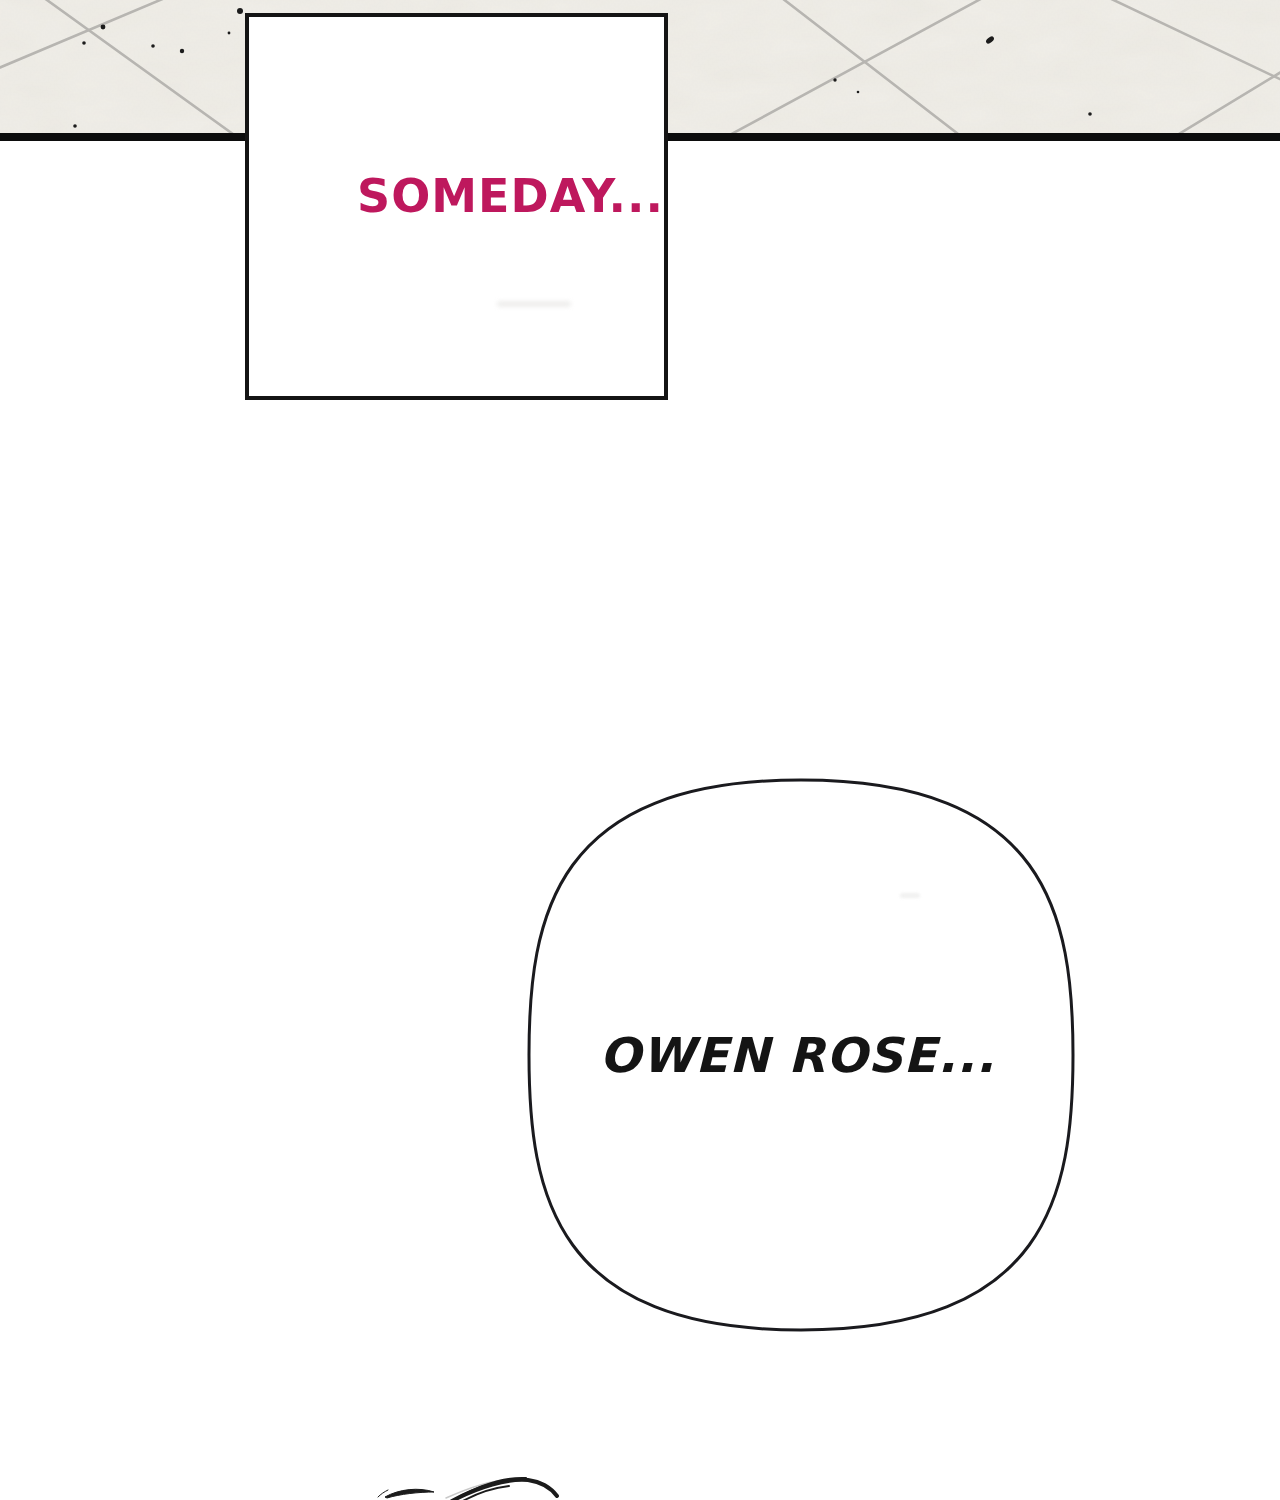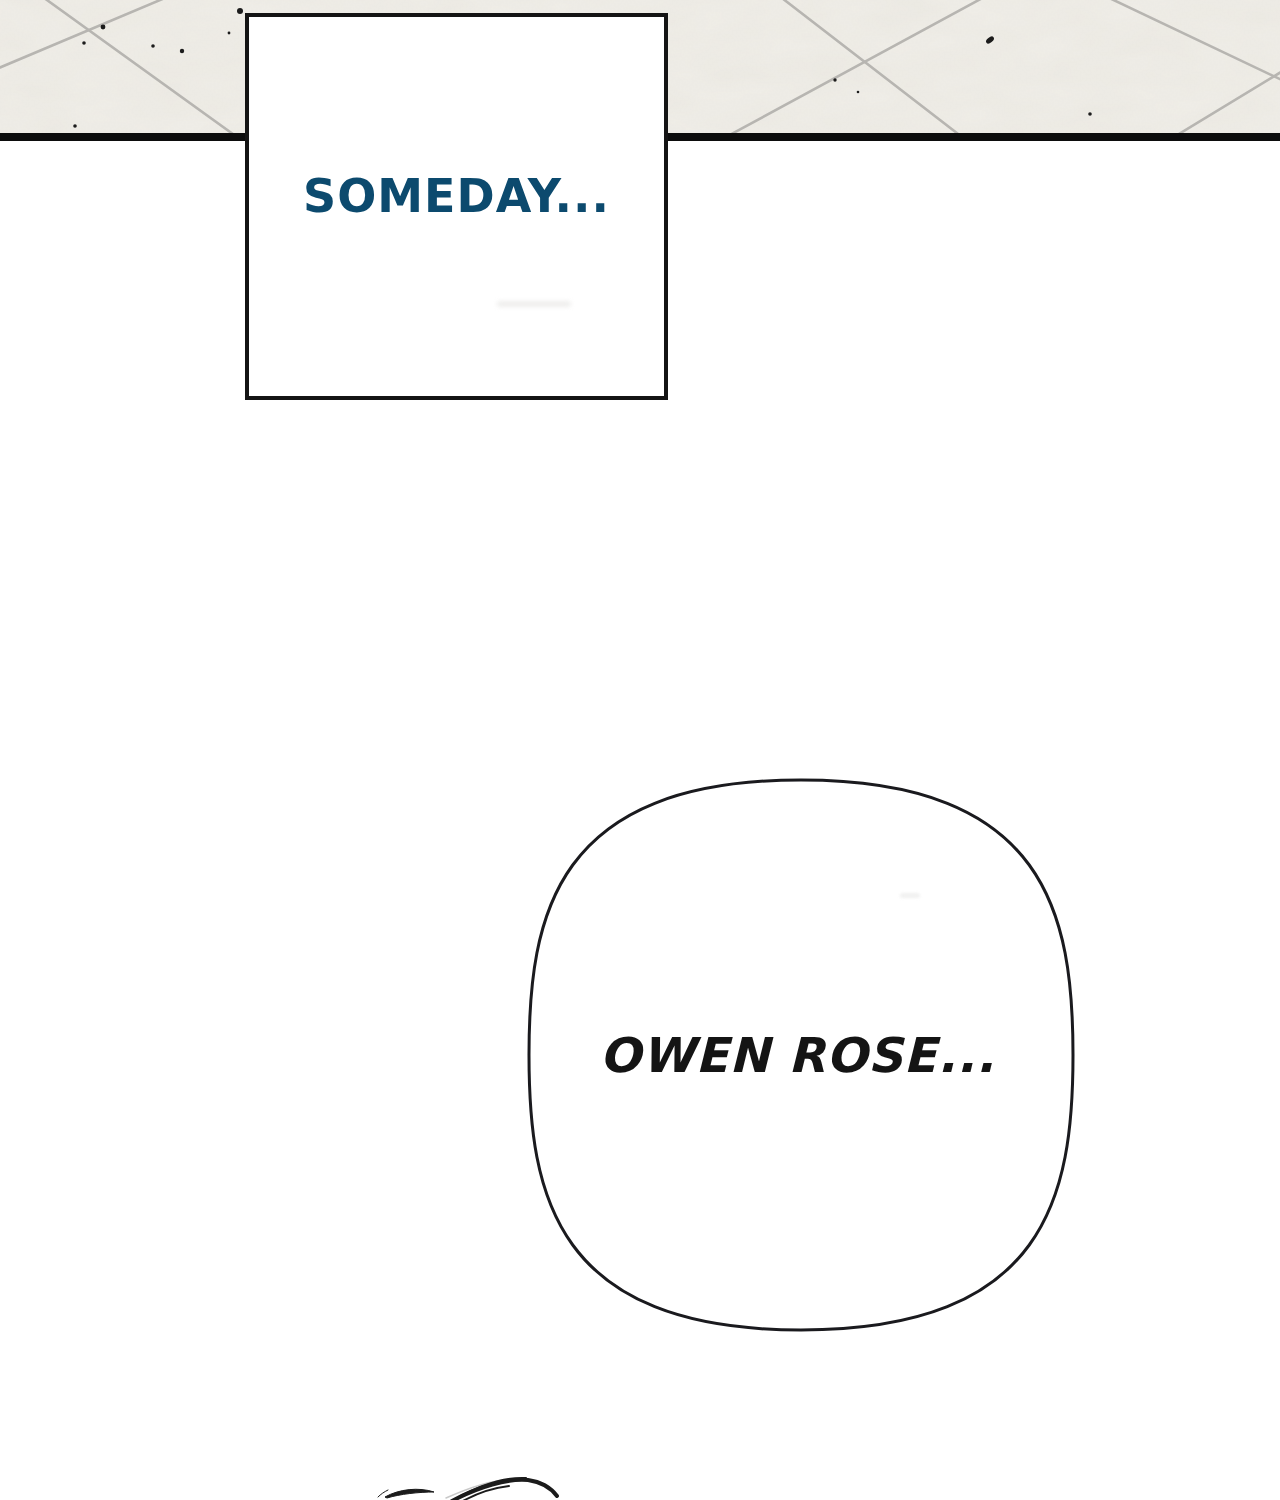--- a/index.html
+++ b/index.html
@@ -23,23 +23,23 @@
   }
 
   
   .caption-box{
     position:absolute;left:245px;top:13px;width:423px;height:387px;
     background:#ffffff;border:4px solid #141414;box-sizing:border-box;
     z-index:5;
   }
   .caption-text{
     position:absolute;left:0;top:156px;width:100%;
-    text-align:center;
+    text-align:right;
     font-size:46px;font-weight:700;letter-spacing:1px;line-height:1;
-    color:#0c4a6e;
+    color:#be185d;
     white-space:nowrap;
   }
   .caption-smudge{
     position:absolute;left:248px;top:284px;width:74px;height:6px;
     background:#e6e5e3;border-radius:3px;filter:blur(2px);opacity:.65;
   }
 
   
   .bubble-svg{position:absolute;left:0;top:0;z-index:2;}
   .bubble-text{

